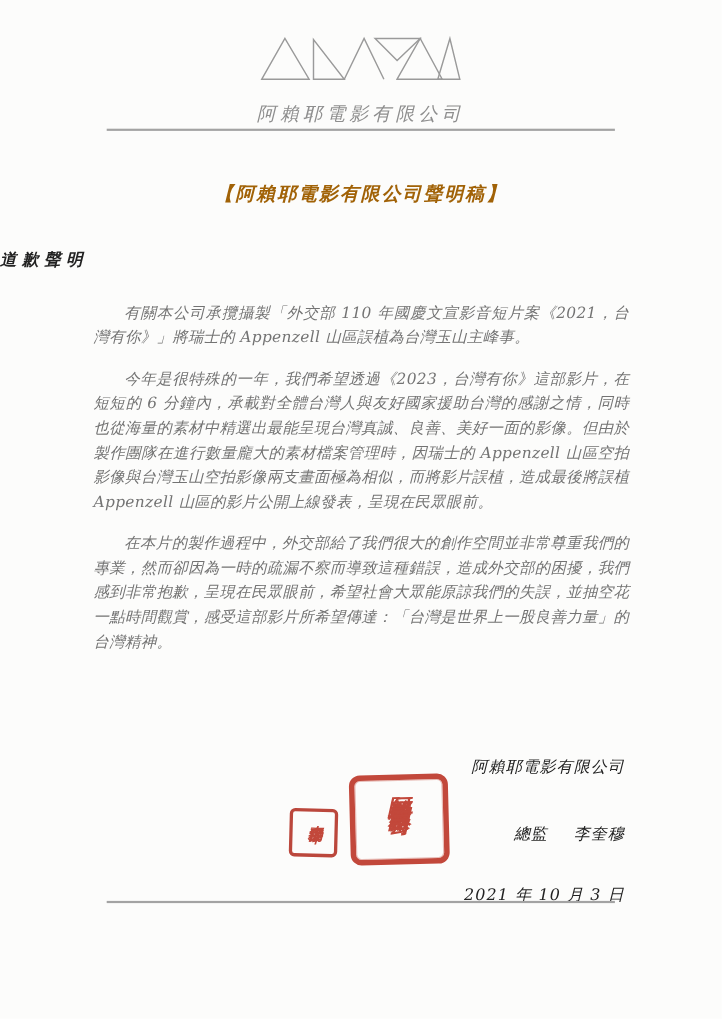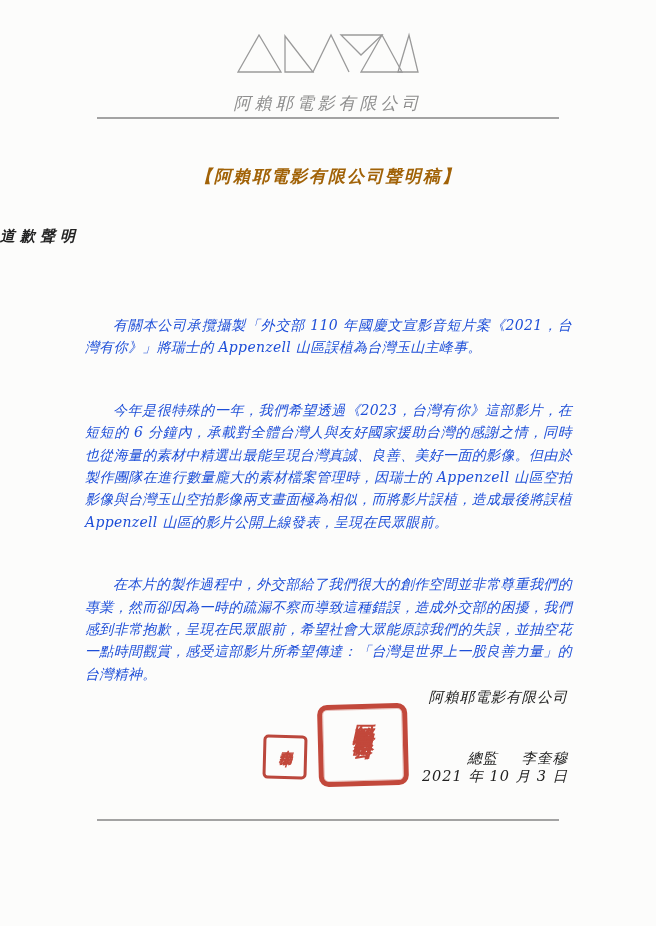--- a/index.html
+++ b/index.html
@@ -36,31 +36,30 @@
     position:absolute; top:227px; left:0; width:100%;
     font-size:15px; font-weight:700;
     letter-spacing:5px; color:#222;
   }
   .content {
     position:absolute; top:274px; left:85px; width:487px;
   }
   .content p {
     font-size:14px; line-height:22.4px;
     text-align:justify; text-indent:2em;
-    margin-bottom:15px; color:#1d4ed8;
+    margin-bottom:15px; color:#737373;
     letter-spacing:0.3px;
-    margin-top:40px;
   }
 
   
   .sig { position:absolute; right:88px; text-align:right; font-size:14.5px; color:#222; letter-spacing:1px; }
   .sig-company { top:688px; }
   .sig-role-line { top:749px; }
   .sig-role-line .role { margin-right:1.6em; }
-  .sig-date { top:767px;text-align:right; }
+  .sig-date { top:804px;text-align:right; }
 
   
   .seal {
     position:absolute;
     color:#c0392b;
     display:flex; align-items:center; justify-content:center;
     mix-blend-mode:multiply; opacity:0.92;
   }
   .seal-inner {
     writing-mode:vertical-rl;

